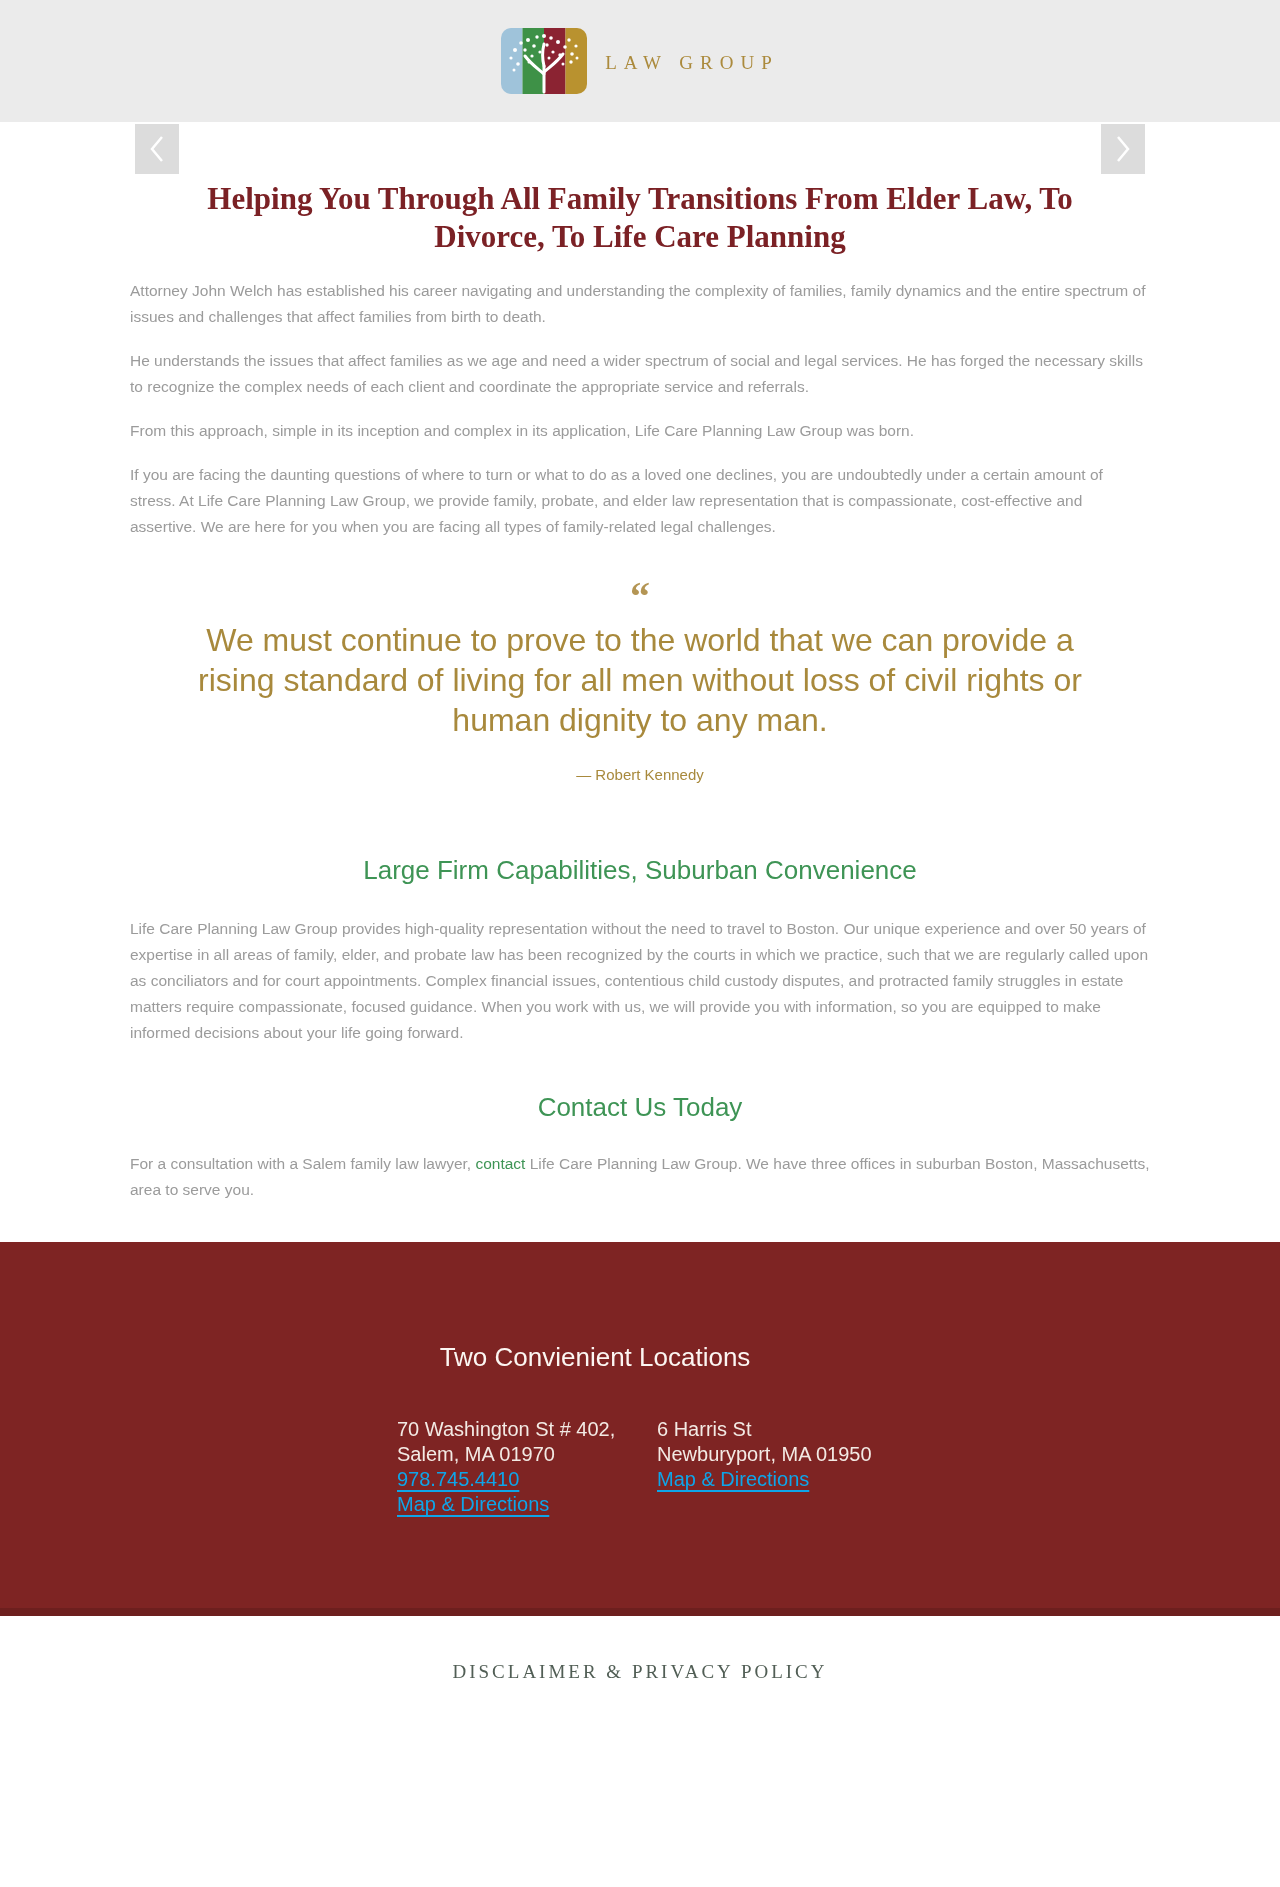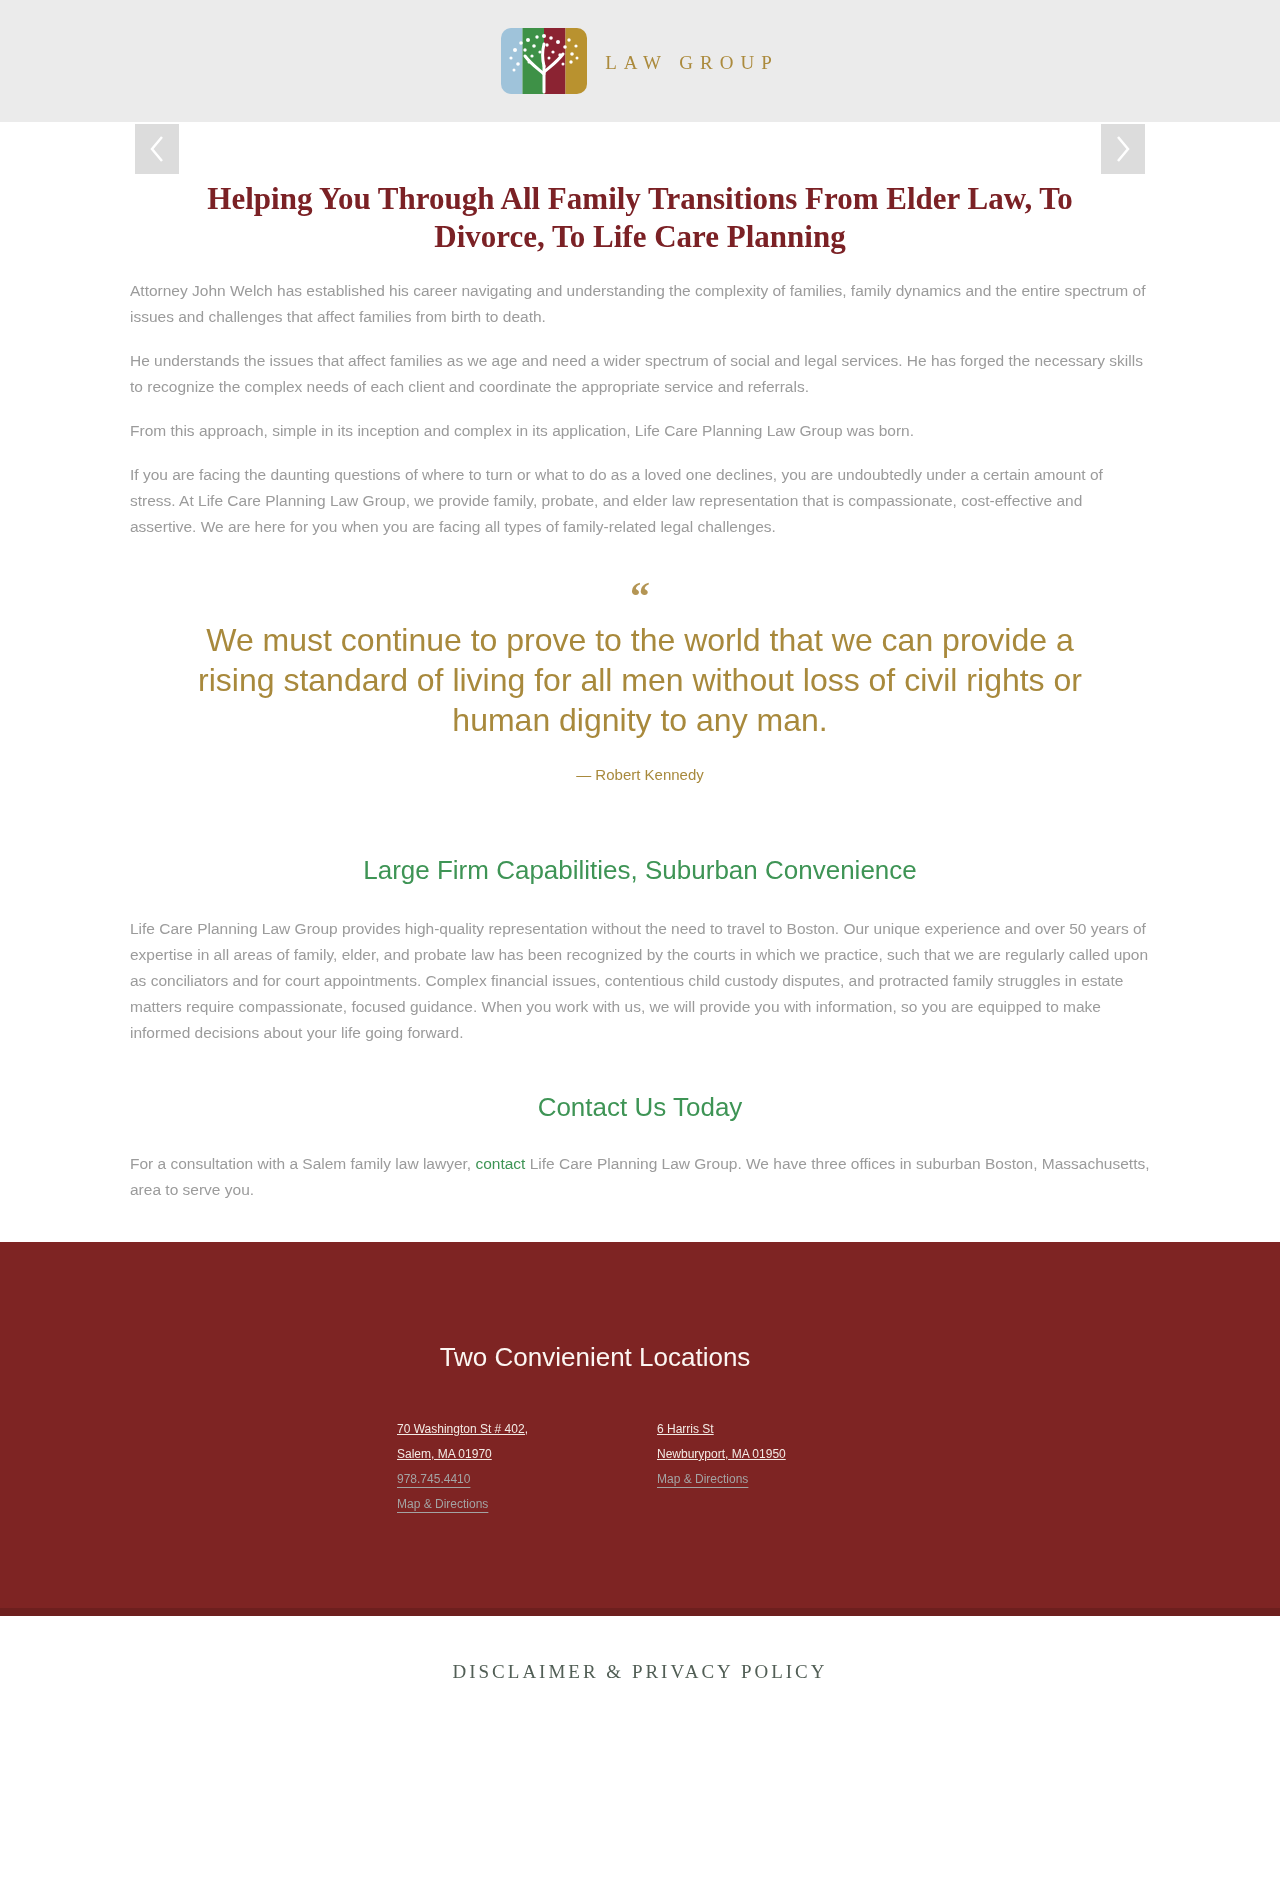--- a/index.html
+++ b/index.html
@@ -124,23 +124,23 @@
     text-align: center;
     font-size: 26px;
     font-weight: 500;
     color: #fcf6f2;
   }
   .locations-row {
     display: flex;
     margin-left: 397px;
     margin-top: 44px;
   }
-  .location-card { width: 260px; font-size: 12px; line-height: 25px; text-decoration: underline; }
+  .location-card { width: 260px; font-size: 20px; line-height: 25px; }
   .location-card a {
-    color: #a3a3a3;
+    color: #0ea5e9;
     text-decoration: underline;
     text-underline-offset: 4px;
     cursor: pointer;
     display: inline-block;
   }
   .locations-strip {
     position: absolute;
     left: 0; right: 0; bottom: 0;
     height: 8px;
     background: #6d1f1e;

